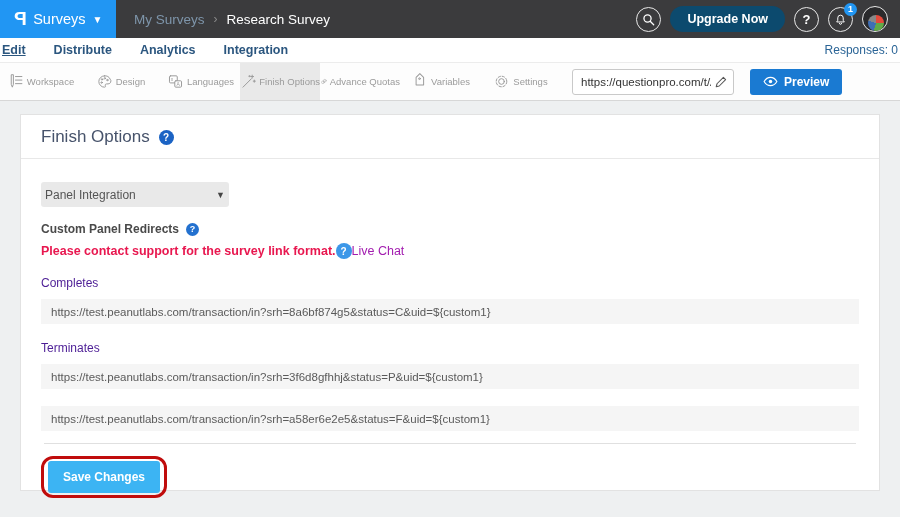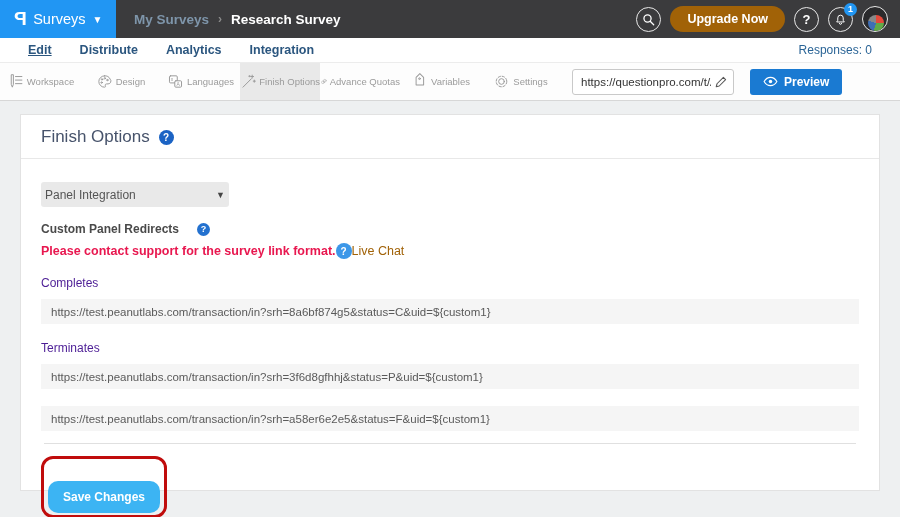--- a/index.html
+++ b/index.html
@@ -6,34 +6,34 @@
   html,body { width: 900px; }
   body { font-family: "Liberation Sans", sans-serif; background: #eef0f1; }
   .screen { width: 900px; height: 517px; overflow: hidden; background: #eef0f1; position: relative; }
 
   
   .topbar { height: 38px; background: #3b3b3d; display: flex; align-items: center; }
   .logo-box { width: 116px; height: 38px; background: #2196f3; display: flex; align-items: center; justify-content: center; gap: 7px; cursor: pointer; }
   .logo-glyph { color: #fff; font-weight: bold; font-size: 19px; transform: scaleX(-1); display:inline-block; }
   .logo-product { color: #fff; font-size: 14.5px; }
   .logo-caret { color: #fff; font-size: 10px; }
-  .breadcrumb { display: flex; align-items: center; gap: 9px; margin-left: 18px; font-size: 13.5px; font-weight: bold; }
+  .breadcrumb { display: flex; align-items: center; gap: 9px; margin-left: 18px; font-size: 13.5px; }
   .crumb-parent { color: #7e95aa; cursor: pointer; }
   .crumb-sep { color: #8a8a8a; font-size: 12px; }
   .crumb-current { color: #ffffff; }
   .topbar-right { margin-left: auto; display: flex; align-items: center; gap: 9px; padding-right: 12px; }
   .circle-btn { width: 25px; height: 25px; border-radius: 50%; border: 1.5px solid #e8e8e8; display: flex; align-items: center; justify-content: center; color: #fff; cursor: pointer; background: transparent; font-size: 13px; font-weight: bold; }
-  .upgrade-btn { background: #a16207; border: none; color: #fff; font-weight: bold; font-size: 12.5px; padding: 6px 17px; border-radius: 14px; cursor: pointer; font-family: inherit; }
+  .upgrade-btn { background: #0c4a6e; border: none; color: #fff; font-weight: bold; font-size: 12.5px; padding: 6px 17px; border-radius: 14px; cursor: pointer; font-family: inherit; }
   .bell-wrap { position: relative; }
   .badge { position: absolute; top: -4px; right: -4px; background: #2196f3; color: #fff; font-size: 9px; font-weight: bold; width: 13px; height: 13px; border-radius: 50%; display:flex; align-items:center; justify-content:center; }
   .avatar { width: 26px; height: 26px; border-radius: 50%; border: 1.5px solid #e8e8e8; background: #2a2a2c; position: relative; overflow: hidden; cursor: pointer; }
   .avatar::after { content:""; position:absolute; left:5px; top:8px; width:16px; height:16px; border-radius:50%; background: conic-gradient(#e5493a 0 25%, #62aa48 25% 55%, #3f6fb5 55% 80%, #888 80% 100%); }
 
   
-  .subnav { height: 24px; background: #fff; display: flex; align-items: center; padding: 0 28px; gap: 28px; }
+  .subnav { height: 24px; background: #fff; display: flex; align-items: center; padding: 0 2px; gap: 28px; }
   .subnav a { font-size: 12.5px; font-weight: bold; color: #2b567f; text-decoration: none; cursor: pointer; }
   .subnav a.active { text-decoration: underline; }
   .responses { margin-left: auto; font-size: 12px; color: #2a6496; }
 
   
   .toolbar { height: 39px; background: #fdfdfd; border-top: 1px solid #ececec; border-bottom: 1px solid #d7d7d7; display: flex; align-items: stretch; }
   .tool-item { width: 80px; display: flex; flex-direction: row; align-items: center; justify-content: center; gap: 2px; cursor: pointer; }
   .tool-item.active { background: #e9e9e9; }
   .tool-item svg { stroke: #9b9b9b; fill: none; stroke-width: 1.4; stroke-linecap: round; stroke-linejoin: round; }
   .tool-label { font-size: 9.5px; color: #9b9b9b; white-space: nowrap; }
@@ -49,32 +49,32 @@
   .card-header { padding: 12px 20px 11px 20px; border-bottom: 1px solid #e8e8e8; display: flex; align-items: center; gap: 9px; }
   .card-title { font-size: 17px; color: #47536b; font-weight: normal; }
   .qmark { border-radius: 50%; background: #1b63c4; color: #fff; font-weight: bold; display: inline-flex; align-items: center; justify-content: center; cursor: pointer; }
   .qmark.md { width: 15px; height: 15px; font-size: 10px; }
   .qmark.sm { width: 13px; height: 13px; font-size: 9px; background: #2371cf; }
   .qmark.lg { width: 16px; height: 16px; font-size: 10px; background: #3c97e8; }
   .card-body { padding: 23px 20px 0 20px; }
   .dropdown { width: 188px; height: 25px; background: #e9e9e9; border-radius: 3px; display: flex; align-items: center; justify-content: space-between; padding: 0 4px; cursor: pointer; }
   .dropdown-value { font-size: 12px; color: #555; }
   .dropdown-caret { font-size: 9px; color: #444; }
-  .section-row { margin-top: 15px; display: flex; align-items: center; gap: 18px; }
+  .section-row { margin-top: 15px; display: flex; align-items: center; gap: 7px; }
   .section-label { font-size: 12px; font-weight: bold; color: #4a4a4a; }
   .warning-row { margin-top: 7px; display: flex; align-items: center; }
   .warning-text { font-size: 12.5px; color: #e8174f; font-weight: bold; }
-  .live-chat { font-size: 12.5px; color: #a16207; text-decoration: none; cursor: pointer; text-align: center; }
+  .live-chat { font-size: 12.5px; color: #a21caf; text-decoration: none; cursor: pointer; text-align: center; }
   .field-group { margin-top: 17px; }
   .field-label { font-size: 12px; color: #4c1d95; display: block; margin-bottom: 9px; }
   .field-input { width: 100%; height: 25px; background: #f5f5f5; border: none; font-size: 11.5px; color: #5a5a5a; padding: 0 10px; font-family: inherit; }
   .divider { border: none; border-top: 1px solid #e0e0e0; margin: 12px 3px 0 3px; }
   .save-wrap { margin-top: 12px; display: inline-block; position: relative; padding: 5px 7px; }
   .annotation { position: absolute; inset: 0; border: 3px solid #c00c0c; border-radius: 12px; pointer-events: none; }
-  .save-btn { background: #3cb4f3; border: none; border-radius: 10px; color: #fff; font-weight: bold; font-size: 12px; padding: 9px 15px; cursor: pointer; font-family: inherit; margin-top: 20px; }
+  .save-btn { background: #3cb4f3; border: none; border-radius: 3px; color: #fff; font-weight: bold; font-size: 12px; padding: 9px 15px; cursor: pointer; font-family: inherit; }
 </style>
 </head>
 <body>
 
 <div class="screen">
 
   <div class="topbar">
     <div class="logo-box">
       <span class="logo-glyph">P</span>
       <span class="logo-product">Surveys</span>

